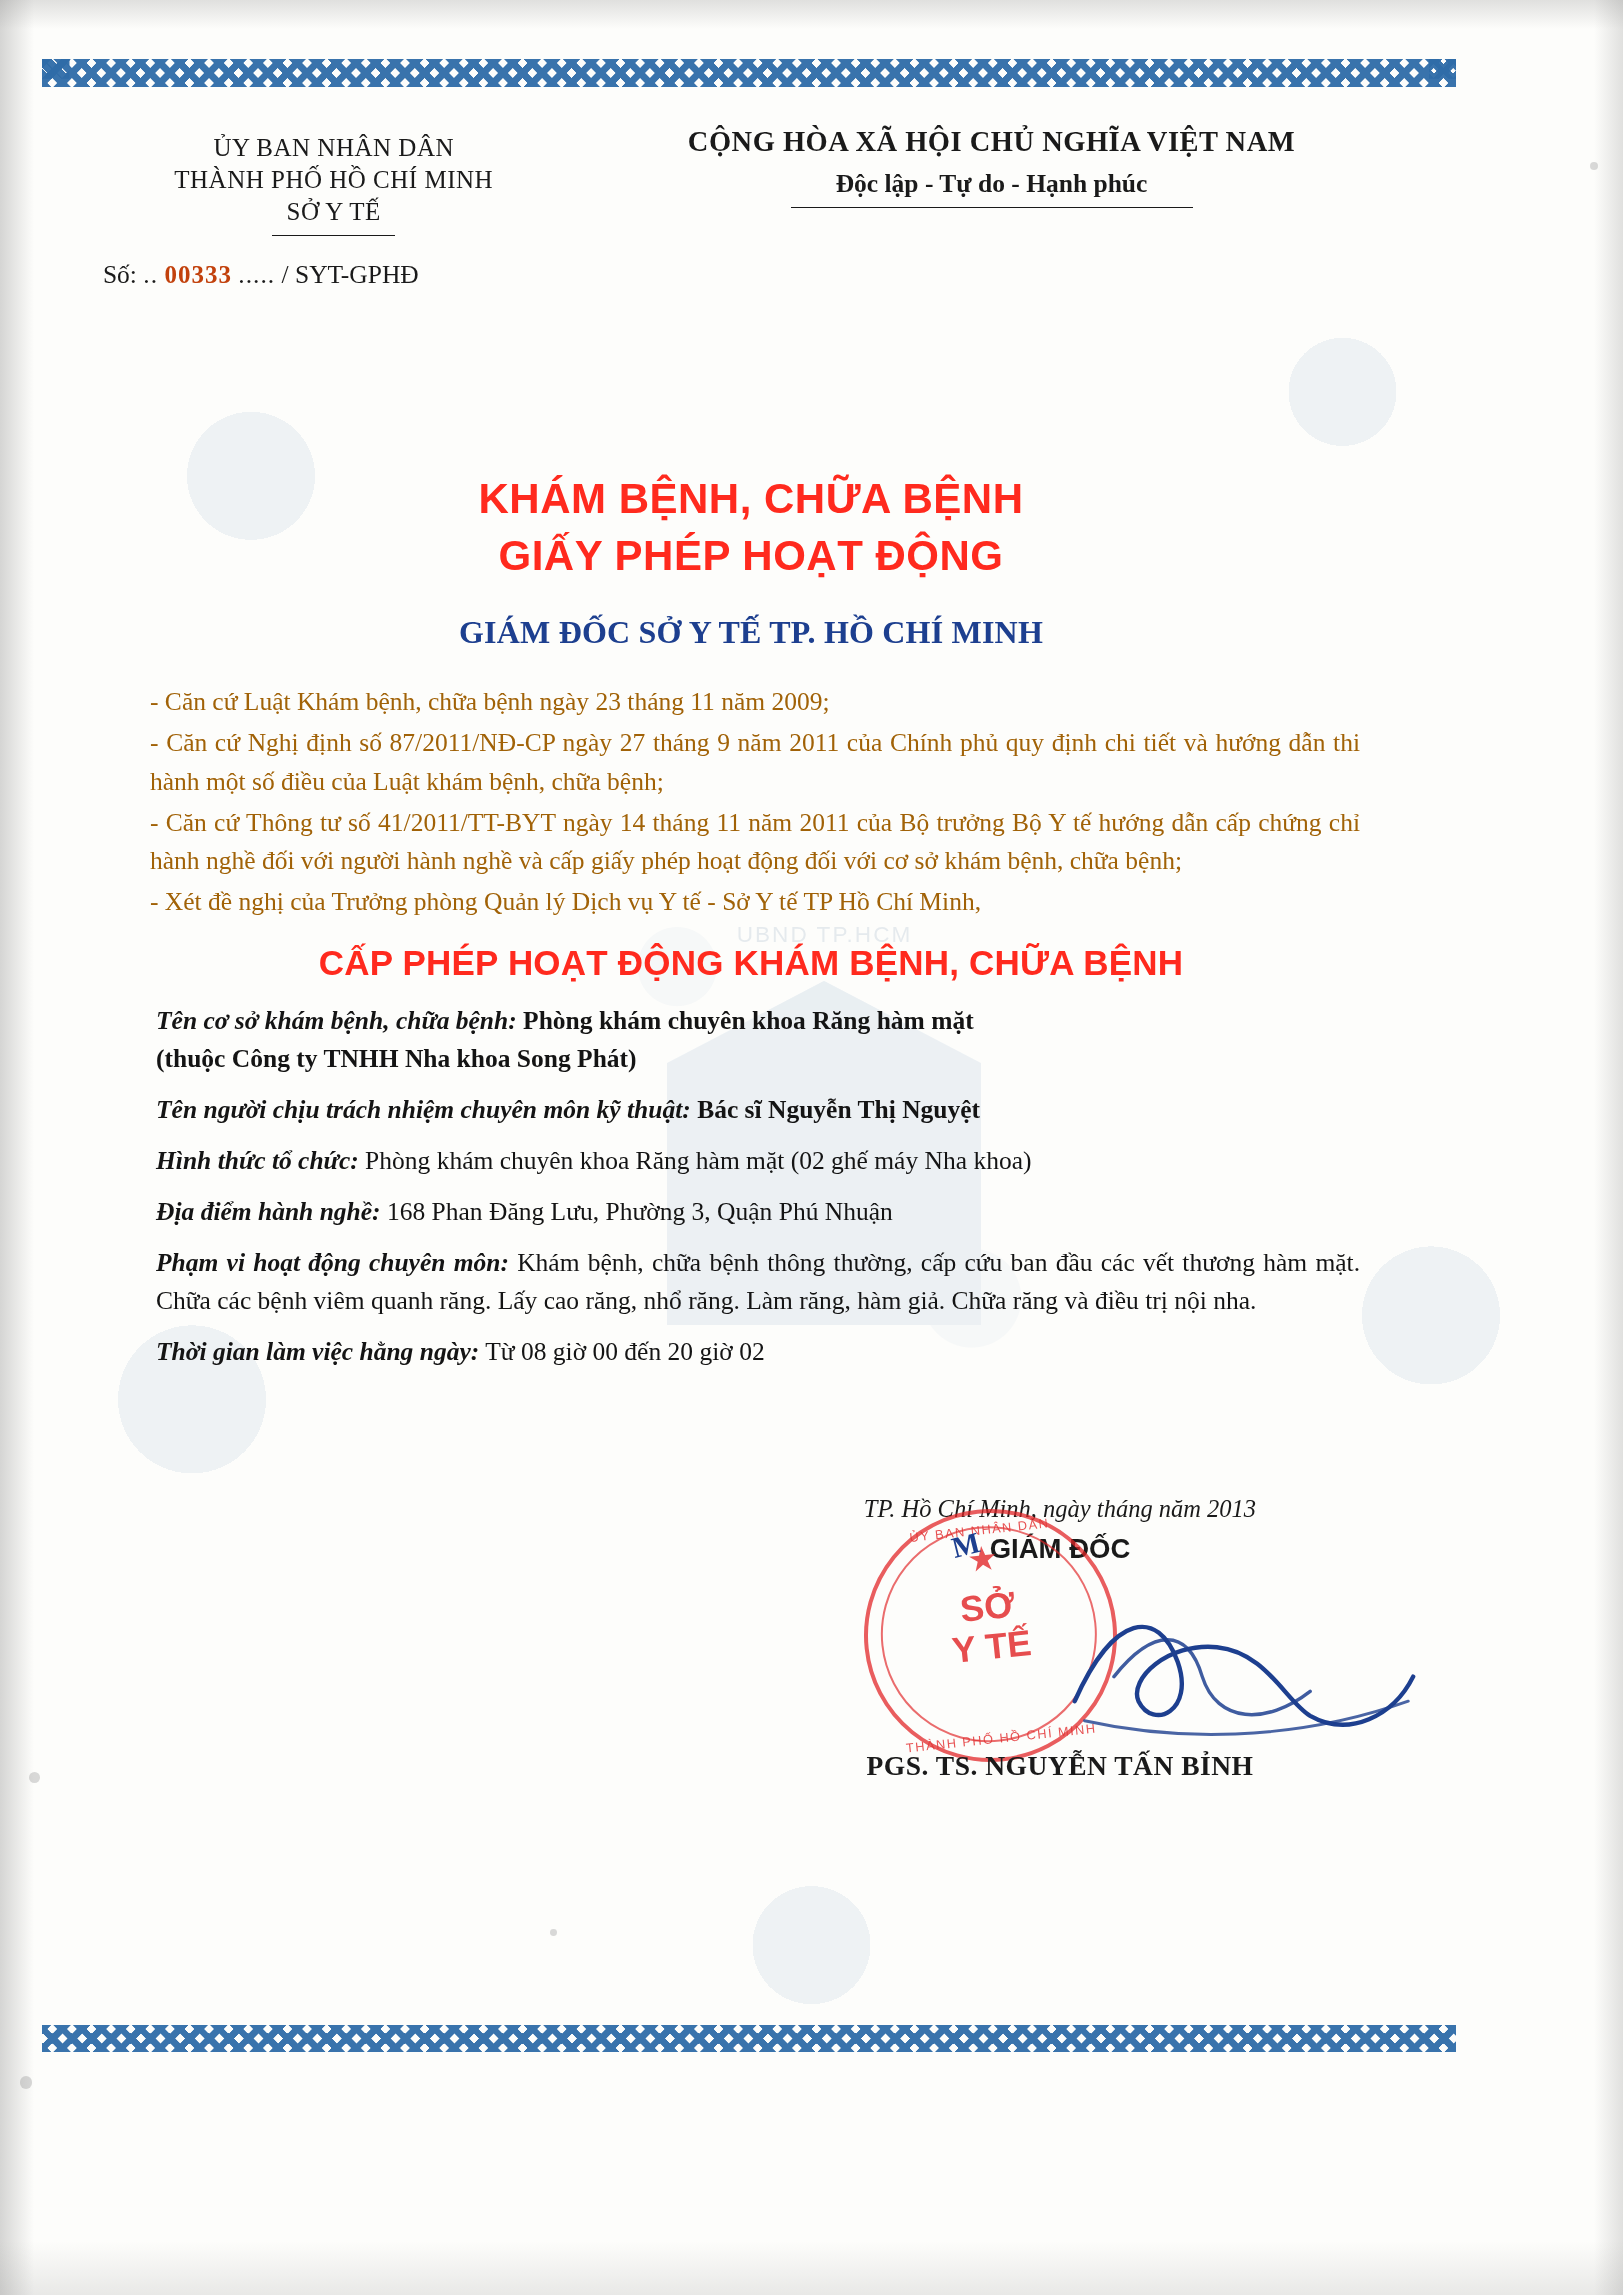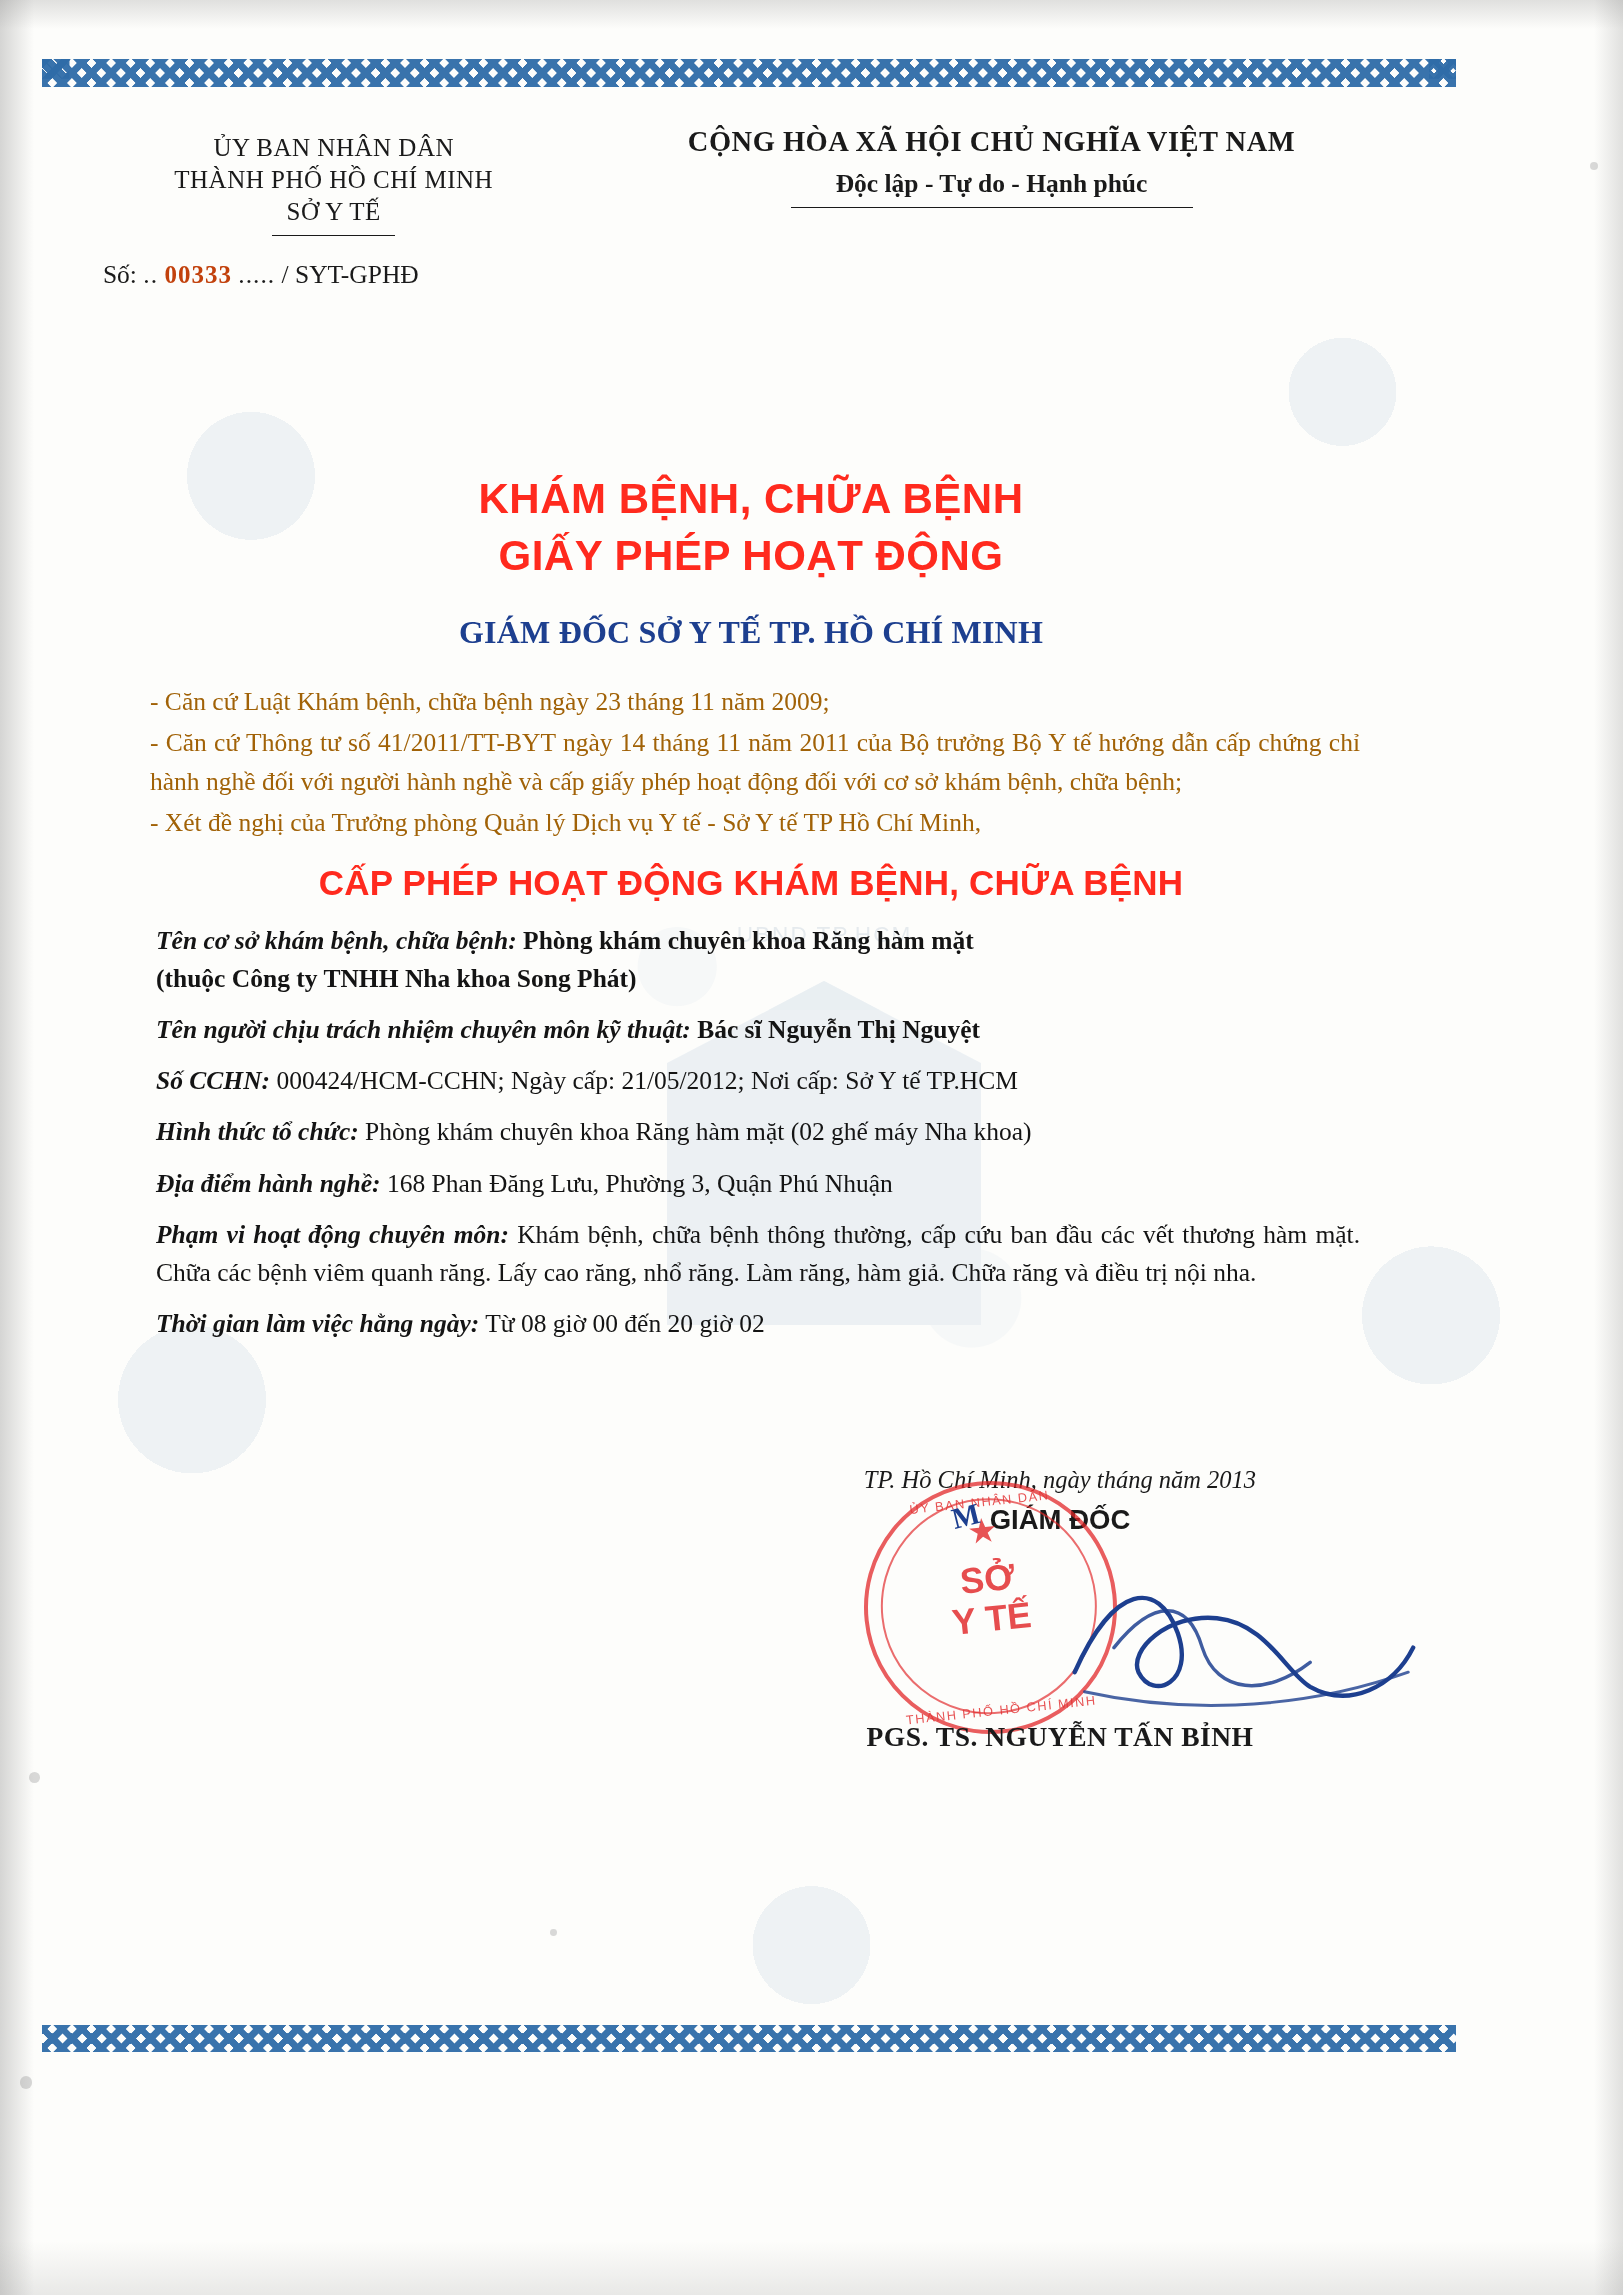--- a/index.html
+++ b/index.html
@@ -428,39 +428,36 @@
 
     <div class="title-main">
       <div>KHÁM BỆNH, CHỮA BỆNH</div>
       <div>GIẤY PHÉP HOẠT ĐỘNG</div>
     </div>
 
     <div class="subtitle">GIÁM ĐỐC SỞ Y TẾ TP. HỒ CHÍ MINH</div>
 
     <div class="preamble">
       <p>- Căn cứ Luật Khám bệnh, chữa bệnh ngày 23 tháng 11 năm 2009;</p>
+      <p>- Căn cứ Nghị định số 87/2011/NĐ-CP ngày 27 tháng 9 năm 2011 của Chính phủ quy định chi tiết và hướng dẫn thi hành một số điều của Luật khám bệnh, chữa bệnh;</p>
       <p>- Căn cứ Thông tư số 41/2011/TT-BYT ngày 14 tháng 11 năm 2011 của Bộ trưởng Bộ Y tế hướng dẫn cấp chứng chỉ hành nghề đối với người hành nghề và cấp giấy phép hoạt động đối với cơ sở khám bệnh, chữa bệnh;</p>
       <p>- Xét đề nghị của Trưởng phòng Quản lý Dịch vụ Y tế - Sở Y tế TP Hồ Chí Minh,</p>
     </div>
 
     <div class="grant-title">CẤP PHÉP HOẠT ĐỘNG KHÁM BỆNH, CHỮA BỆNH</div>
 
     <div class="fields">
       <div class="field">
         <span class="flabel">Tên cơ sở khám bệnh, chữa bệnh:</span>
         <span class="fvalue-bold">Phòng khám chuyên khoa Răng hàm mặt</span>
         <div class="fvalue-bold">(thuộc Công ty TNHH Nha khoa Song Phát)</div>
       </div>
       <div class="field">
         <span class="flabel">Tên người chịu trách nhiệm chuyên môn kỹ thuật:</span>
         <span class="fvalue-bold">Bác sĩ Nguyễn Thị  Nguyệt</span>
-      </div>
-      <div class="field">
-        <span class="flabel">Số CCHN:</span>
-        <span>000424/HCM-CCHN; Ngày cấp: 21/05/2012; Nơi cấp: Sở Y tế TP.HCM</span>
       </div>
       <div class="field">
         <span class="flabel">Hình thức tổ chức:</span>
         <span>Phòng khám chuyên khoa Răng hàm mặt (02 ghế máy Nha khoa)</span>
       </div>
       <div class="field">
         <span class="flabel">Địa điểm hành nghề:</span>
         <span>168 Phan Đăng Lưu, Phường 3, Quận Phú Nhuận</span>
       </div>
       <div class="field">

